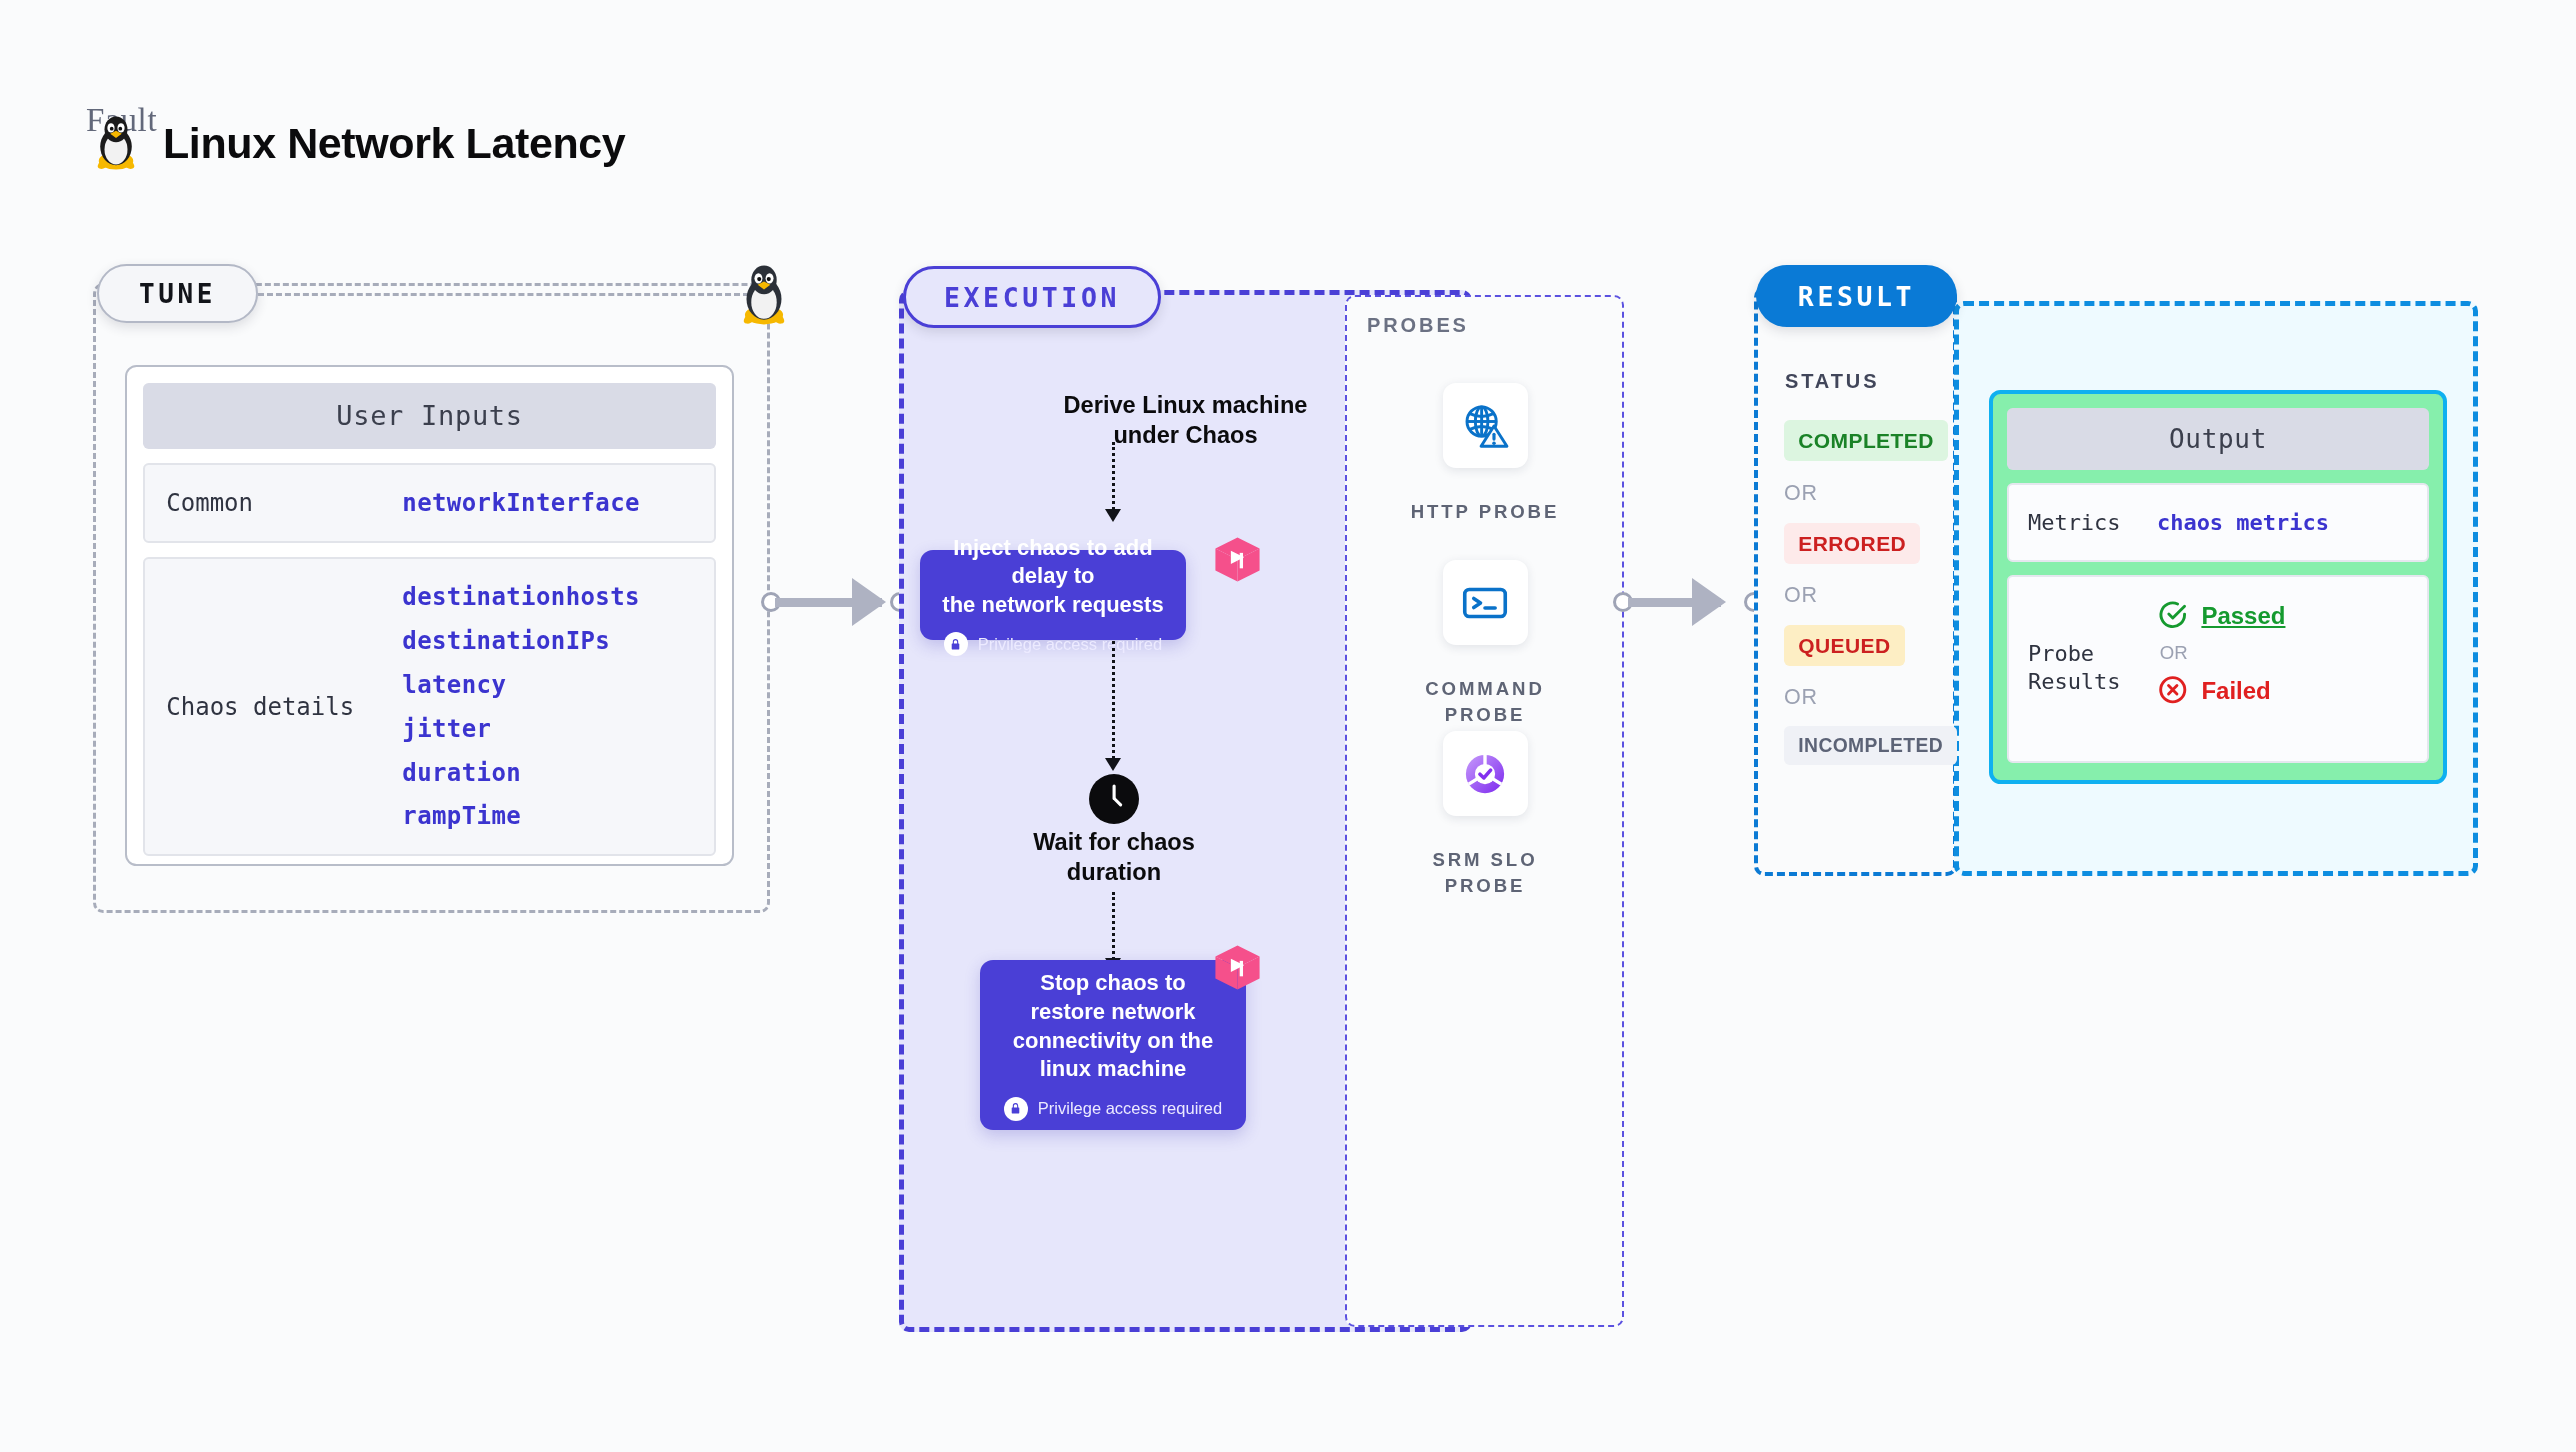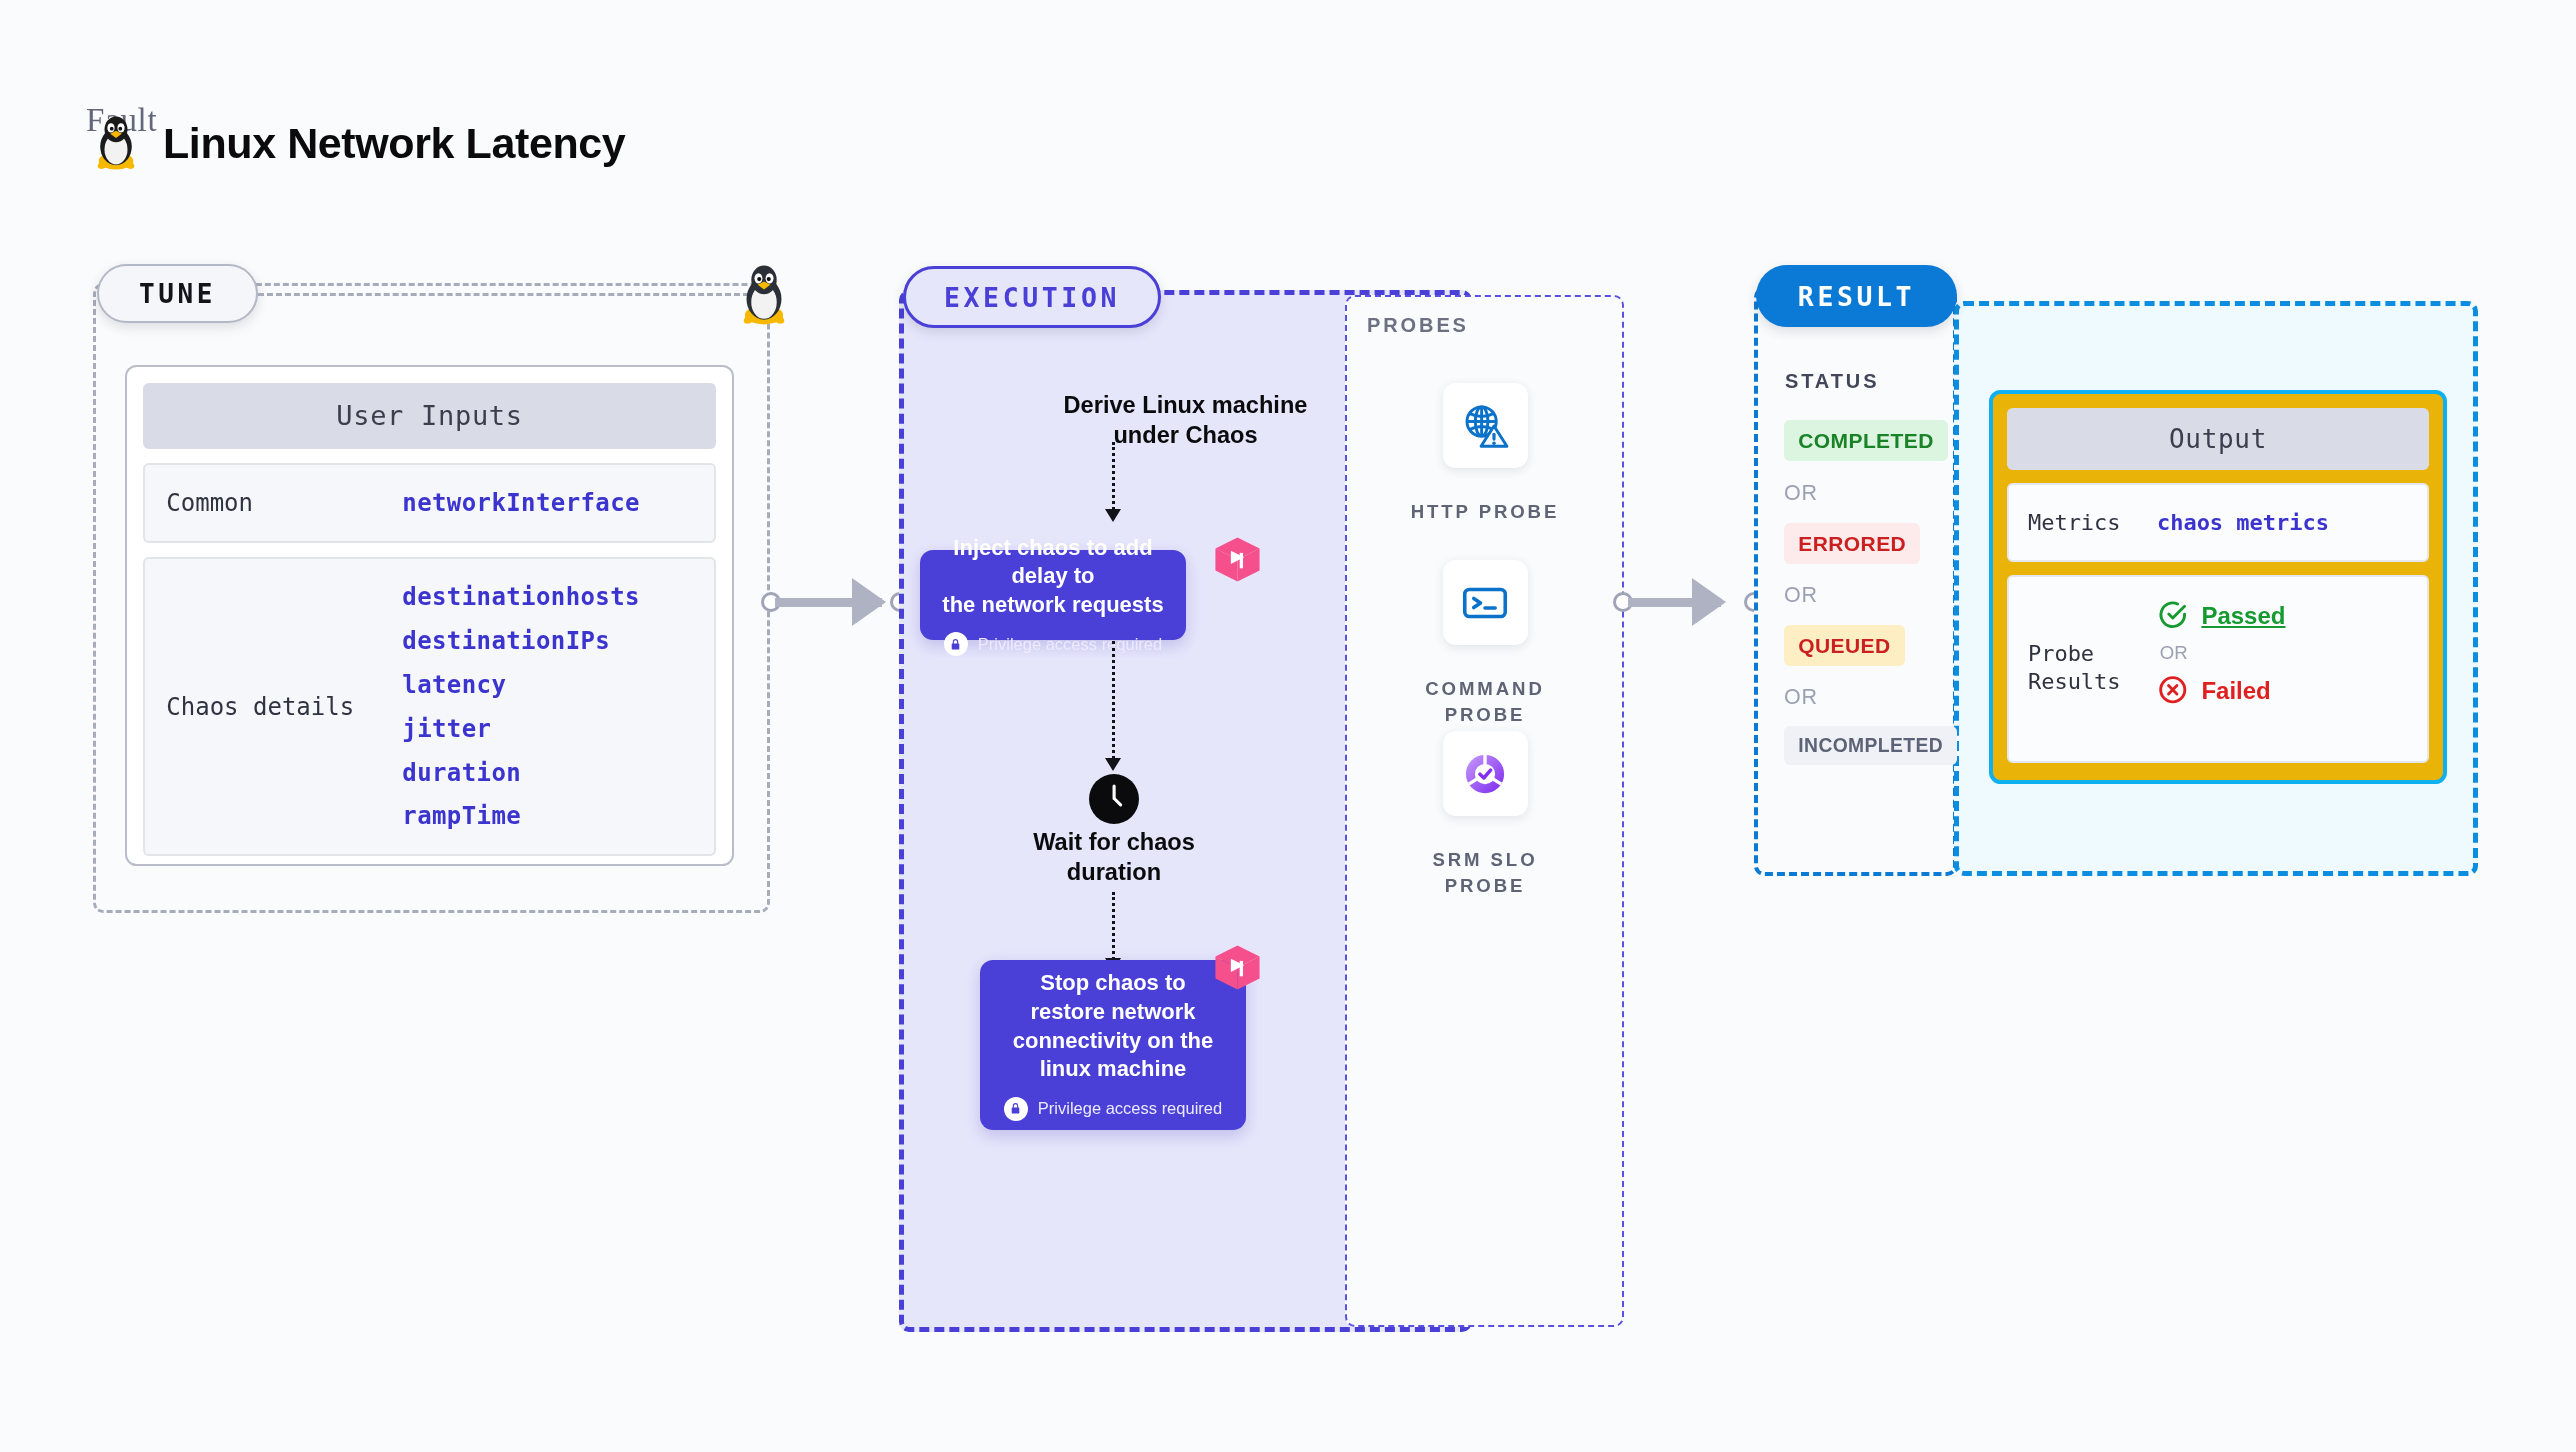--- a/index.html
+++ b/index.html
@@ -195,21 +195,21 @@
     padding: 8.6px 14.3px;
   }
   .or-text {
     position: absolute;
     font-size: 21.5px; color: #9ba1b2; letter-spacing: 0.7px;
   }
 
   
   #output-card {
     position: absolute; left: 1989px; top: 390px; width: 458px; height: 394px;
-    background: #eab308; border: 4.3px solid #0fb0f0; border-radius: 11.5px;
+    background: #86efac; border: 4.3px solid #0fb0f0; border-radius: 11.5px;
     padding: 14.3px;
   }
   #output-card .panel-header { height: 62px; font-size: 26px; }
   .out-row {
     margin-top: 13px;
     background: #fbfcfe; border: 2.1px solid #e4e7ee; border-radius: 5.7px;
     display: flex; align-items: center; padding: 15.8px 18.6px;
   }
   .out-key {
     font-family: "DejaVu Sans Mono", monospace;

